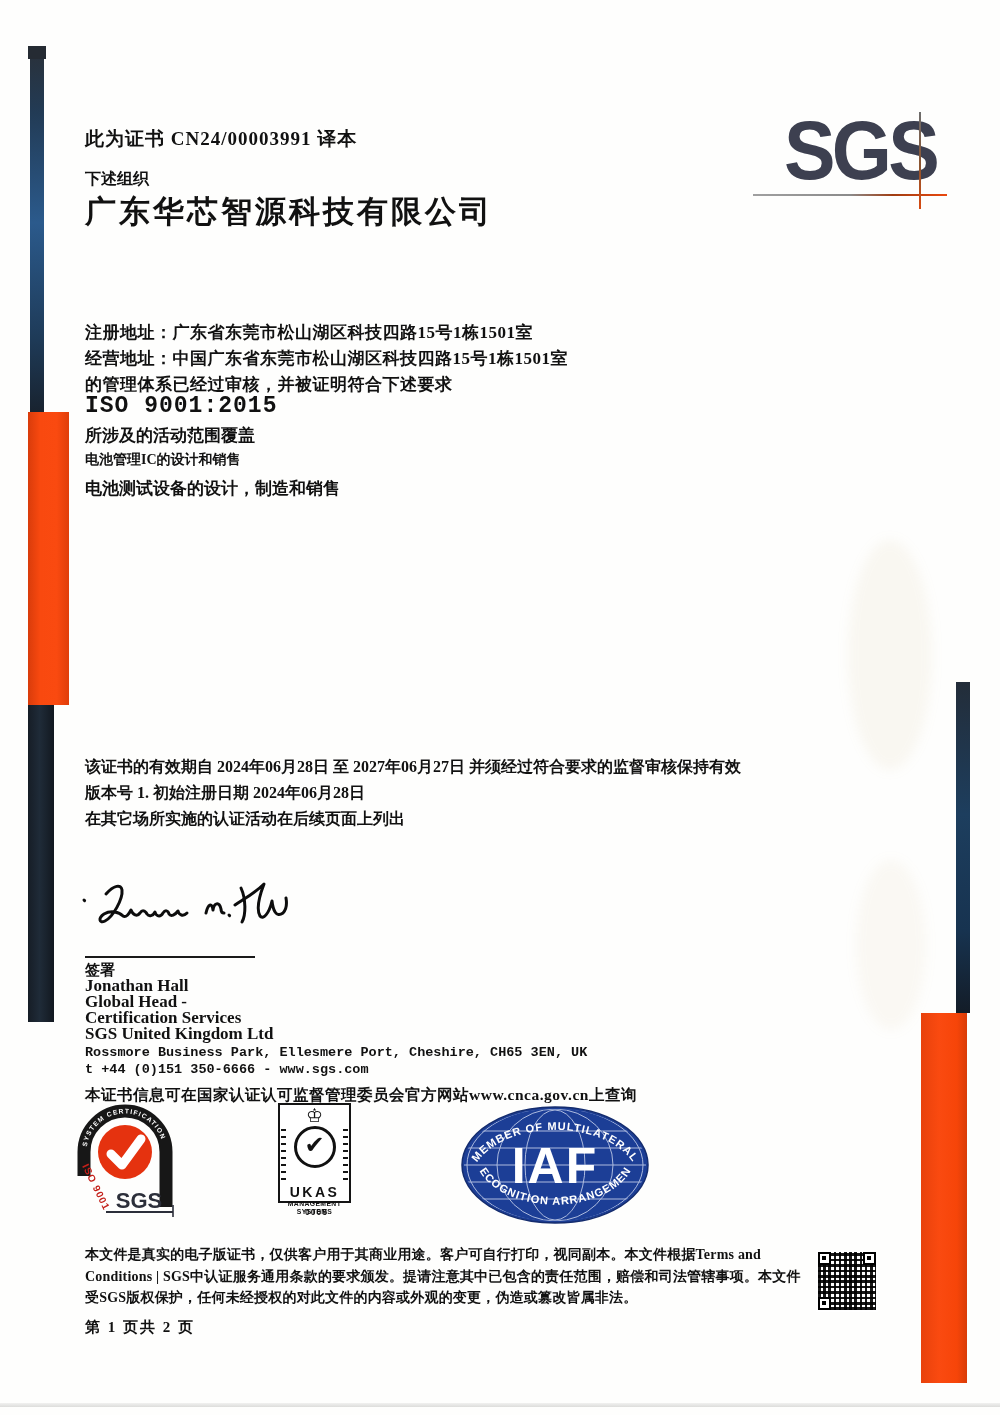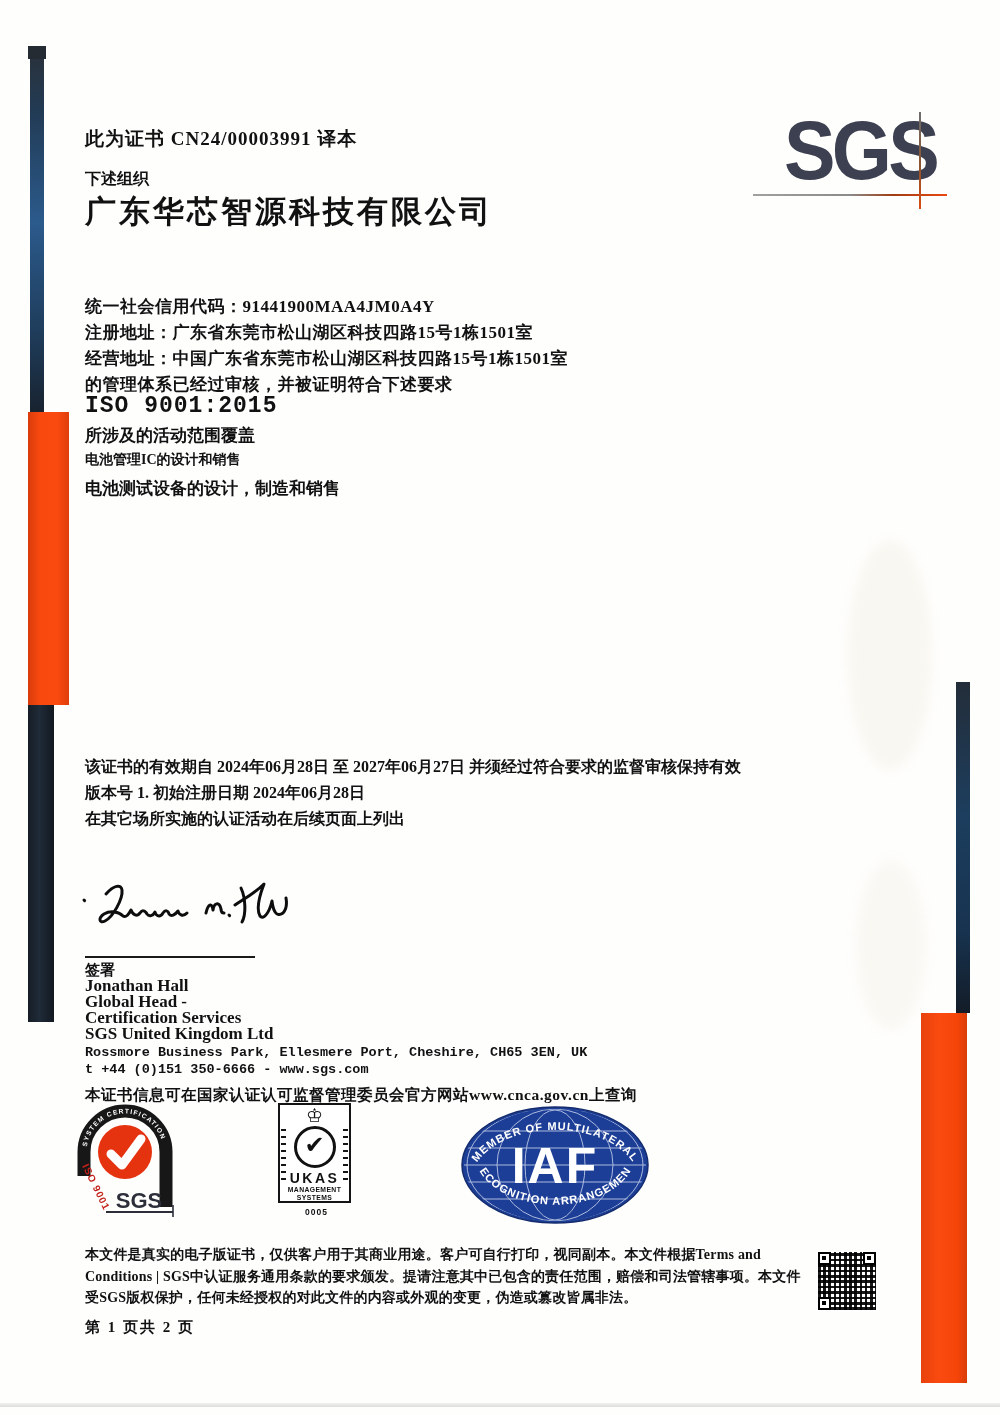--- a/index.html
+++ b/index.html
@@ -65,21 +65,21 @@
   .ukas{position:absolute; left:278px; top:1103px; width:77px; text-align:center;
     font-family:"Liberation Sans","DejaVu Sans",sans-serif;}
   .ukas-box{position:relative; width:73px; height:100px; border:2.4px solid #141414; background:#fff; box-sizing:border-box;}
   .ukas-ticks{position:absolute; top:24px; width:5px; height:52px;
     background:repeating-linear-gradient(180deg,#141414 0 2px,transparent 2px 7px);}
   .ukas-ticks.left{left:1px;} .ukas-ticks.right{right:1px;}
   .ukas-crown{font-size:19px; line-height:20px; margin-top:1px; color:#111;}
   .ukas-circle{width:36px; height:36px; border:3px solid #111; border-radius:50%; margin:0 auto;
     display:flex; align-items:center; justify-content:center;}
   .ukas-check{font-size:24px; font-weight:900; color:#111; line-height:1; transform:translateY(-2px);}
-  .ukas-name{font-size:14px; font-weight:800; letter-spacing:2.5px; margin-top:2px;}
+  .ukas-name{font-size:14px; font-weight:800; letter-spacing:2.5px; margin-top:16px;}
   .ukas-sub{font-size:6.8px; font-weight:700; letter-spacing:.4px; line-height:8px;}
   .ukas-num{font-size:8.5px; font-weight:800; margin-top:4px; letter-spacing:1px;}
   .badge-iaf{position:absolute; left:460px; top:1106px;}
 
   
   .footer-para{position:absolute; left:85px; top:1244px; width:728px;
     font-size:14px; font-weight:700; line-height:21.5px; letter-spacing:.2px; white-space:normal;}
   .page-indicator{top:1318px; font-size:15px; font-weight:700; letter-spacing:2px;}
   .qr{position:absolute; left:818px; top:1252px; width:58px; height:58px; background:#fff;
     background-image:
@@ -104,21 +104,20 @@
   <div class="stain stain-2"></div>
 
   <div class="sgs-wordmark">SGS</div>
   <div class="sgs-underline"></div>
   <div class="sgs-vline"></div>
 
   <div class="t cert-line">此为证书 CN24/00003991 译本</div>
   <div class="t org-intro">下述组织</div>
   <div class="t org-name">广东华芯智源科技有限公司</div>
 
-  <div class="t detail d1">统一社会信用代码：91441900MAA4JM0A4Y</div>
   <div class="t detail d2">注册地址：广东省东莞市松山湖区科技四路15号1栋1501室</div>
   <div class="t detail d3">经营地址：中国广东省东莞市松山湖区科技四路15号1栋1501室</div>
   <div class="t detail d4">的管理体系已经过审核，并被证明符合下述要求</div>
   <div class="t standard">ISO 9001:2015</div>
 
   <div class="t scope-intro">所涉及的活动范围覆盖</div>
   <div class="t scope-1">电池管理IC的设计和销售</div>
   <div class="t scope-2">电池测试设备的设计，制造和销售</div>
 
   <div class="t validity v1">该证书的有效期自 2024年06月28日 至 2027年06月27日 并须经过符合要求的监督审核保持有效</div>

